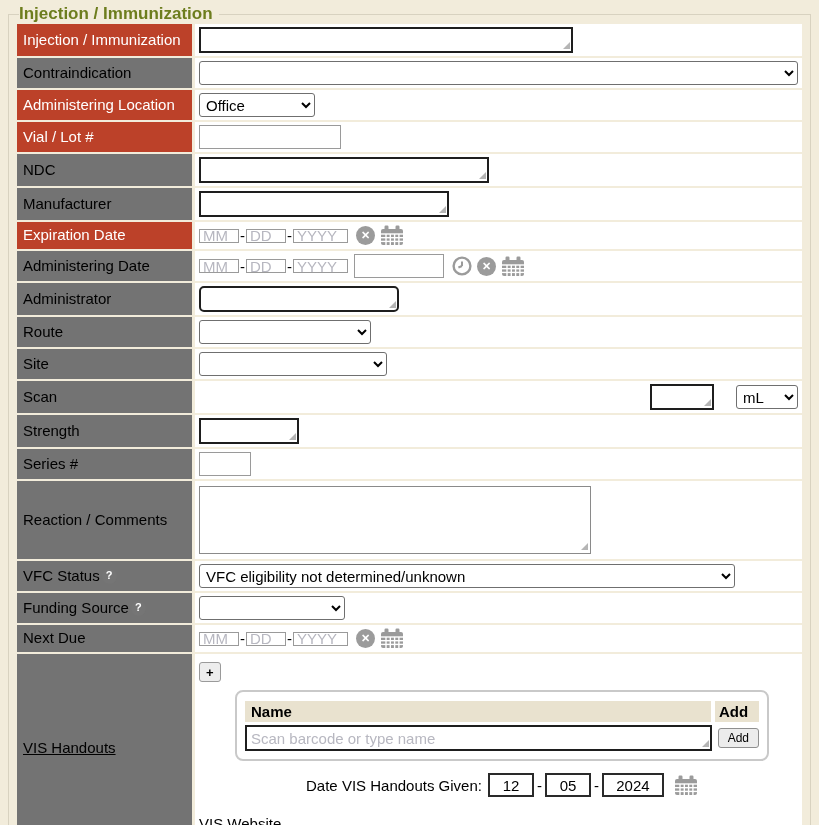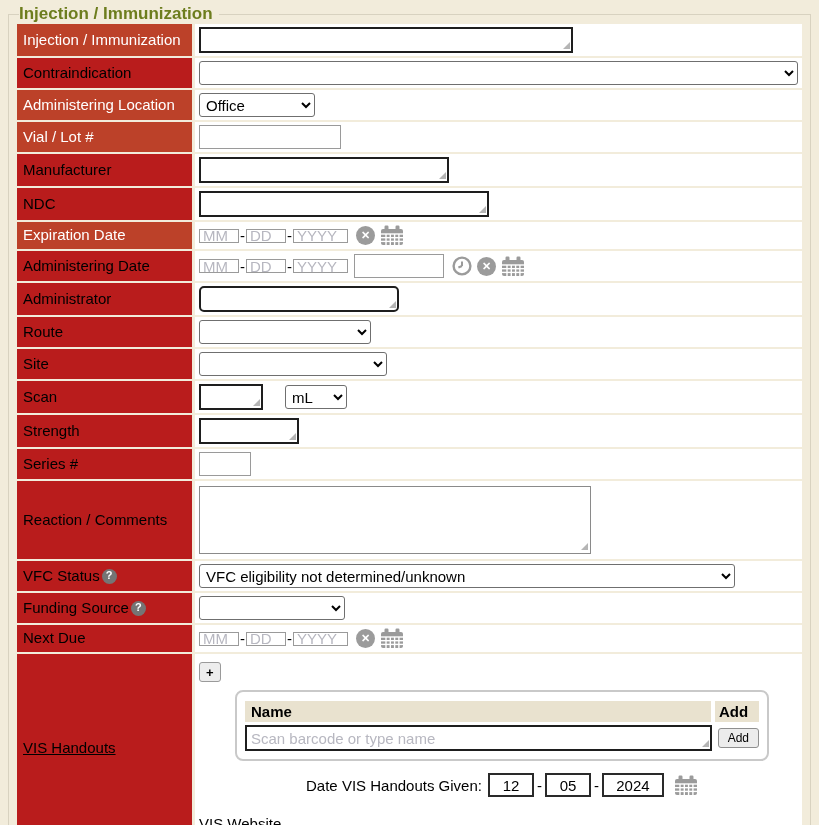--- a/index.html
+++ b/index.html
@@ -12,21 +12,21 @@
   }
   fieldset.form-frame {
     border:1px solid #d8d2c0; margin:0; padding:0 8px 2px 8px;
   }
   legend.form-title {
     color:#6d7d1e; font-weight:bold; font-size:17px;
     padding:0 6px 0 0; margin-left:2px;
   }
   .row { display:flex; align-items:stretch; border-bottom:2px solid #f2ecdb; background:#fff; }
   .label-cell {
-    flex:0 0 178px; width:178px; background:#b91c1c;
+    flex:0 0 178px; width:178px; background:#737373;
     padding:4px 2px 4px 6px; display:flex; align-items:center;
     border-right:3px solid #f2ecdb; line-height:1.25;
   }
   .label-cell.required { background:#bc4129; color:#fff; }
   .content-cell { flex:1; display:flex; align-items:center; padding:3px 4px; gap:4px; background:#fff; }
 
   input, select, textarea, button { font-family:"Liberation Sans", sans-serif; font-size:15px; color:#000; }
   input { padding:1px 4px; background:#fff; }
   input.thick { border:2px solid #1e1e1e; height:26px; }
   input.thin  { border:1px solid #9a9a9a; height:24px; }
@@ -122,30 +122,30 @@
   </div>
 
   <div class="row">
     <div class="label-cell required">Vial / Lot #</div>
     <div class="content-cell">
       <input class="thin" style="width: 142px;" value="">
     </div>
   </div>
 
   <div class="row">
+    <div class="label-cell">NDC</div>
+    <div class="content-cell">
+      <span class="gripwrap"><input class="thick" style="width: 290px;" value=""></span>
+    </div>
+  </div>
+
+  <div class="row">
     <div class="label-cell">Manufacturer</div>
     <div class="content-cell">
       <span class="gripwrap"><input class="thick" style="width: 250px;" value=""></span>
-    </div>
-  </div>
-
-  <div class="row">
-    <div class="label-cell">NDC</div>
-    <div class="content-cell">
-      <span class="gripwrap"><input class="thick" style="width: 290px;" value=""></span>
     </div>
   </div>
 
   <div class="row">
     <div class="label-cell required">Expiration Date</div>
     <div class="content-cell" style="gap:0;">
       <input class="date" placeholder="MM" style="">
       <span class="dash">-</span>
       <input class="date" placeholder="DD" style="">
       <span class="dash">-</span>
@@ -224,21 +224,21 @@
     <div class="label-cell">Site</div>
     <div class="content-cell">
       <select style="width:188px">
         <option></option>
       </select>
     </div>
   </div>
 
   <div class="row">
     <div class="label-cell">Scan</div>
-    <div class="content-cell" style="gap:22px;">
+    <div class="content-cell" style="gap:22px;justify-content:flex-end;">
       <span class="gripwrap"><input class="thick" style="width: 64px;" value=""></span>
       <select style="width:62px">
         <option>mL</option>
       </select>
     </div>
   </div>
 
   <div class="row">
     <div class="label-cell">Strength</div>
     <div class="content-cell">

